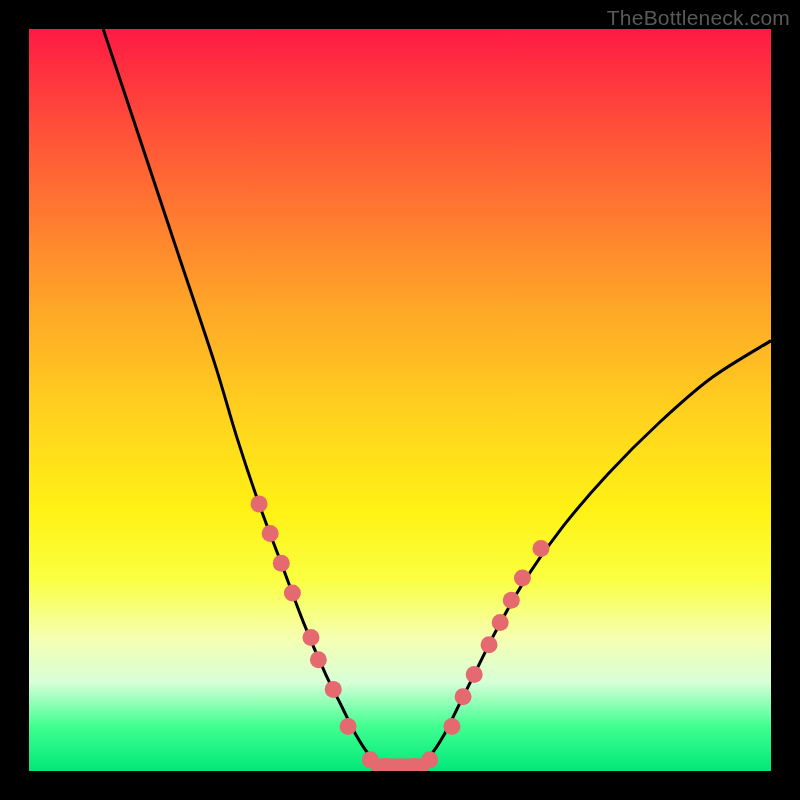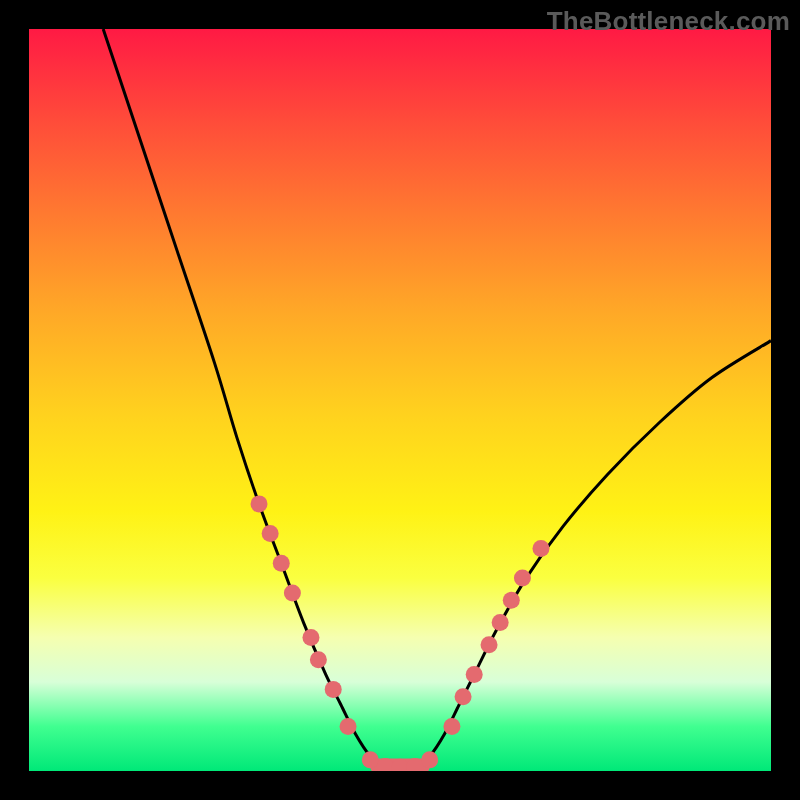--- a/index.html
+++ b/index.html
@@ -29,22 +29,22 @@
       #d8ffd8 88%,
       #40ff90 94%,
       #00e878 100%
     );
   }
   .watermark {
     position: absolute;
     top: 6px;
     right: 10px;
     color: #5a5a5a;
-    font-size: 26px;
-    font-weight: 700;
+    font-size: 21px;
+    font-weight: 400;
     letter-spacing: 0.2px;
   }
   svg.curve {
     position: absolute;
     left: 0;
     top: 0;
     width: 742px;
     height: 742px;
   }
   .dot {

